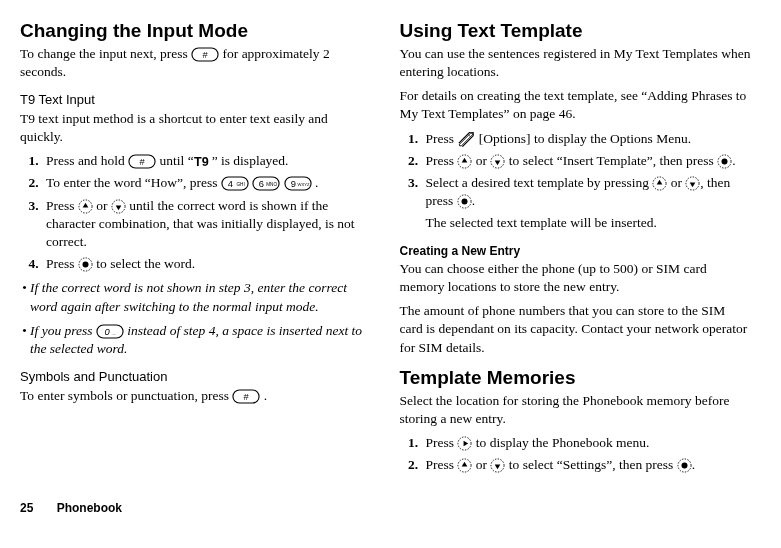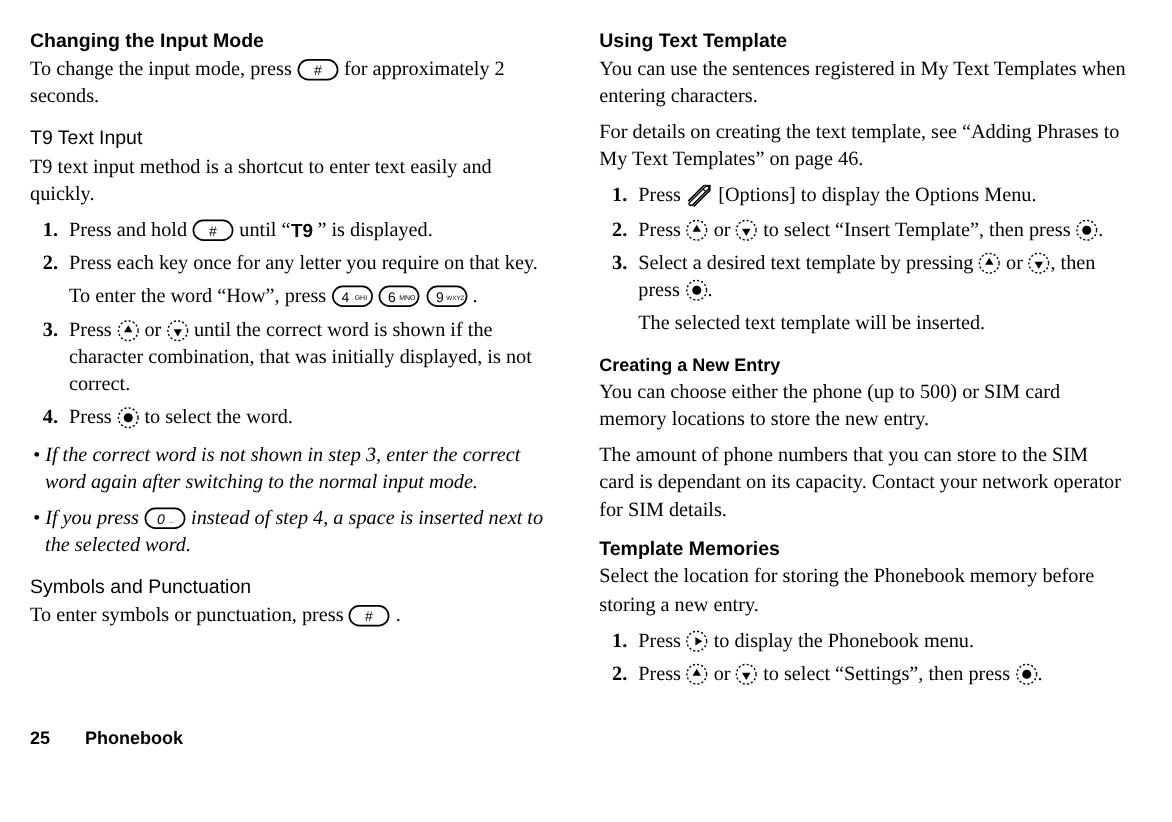--- a/index.html
+++ b/index.html
@@ -17,21 +17,21 @@
     display: flex;
     gap: 28px;
   }
   .col {
     flex: 1;
     min-width: 0;
   }
   .heading-bold {
     font-family: Arial, Helvetica, sans-serif;
     font-weight: bold;
-    font-size: 13px;
+    font-size: 19px;
     margin: 0 0 1px 0;
   }
   .heading-bold.big {
     font-size: 12px;
   }
   .sub-sans {
     font-family: Arial, Helvetica, sans-serif;
     font-size: 13px;
     margin: 10px 0 1px 0;
   }
@@ -138,42 +138,41 @@
       <line x1="13" y1="3" x2="15" y2="5" stroke="#000" stroke-width="0.8"></line>
     </symbol>
   </defs>
 </svg>
 
 <div class="columns">
 
   <div class="col">
     <p class="heading-bold">Changing the Input Mode</p>
     <p>
-      <span>To change the input mode, press </span>
+      <span>To change the input next, press </span>
       <svg class="keyicon" width="28" height="15">
           <use href="#i-hash"></use>
         </svg>
       <span> for approximately 2 seconds.</span>
     </p>
 
     <p class="sub-sans">T9 Text Input</p>
     <p>T9 text input method is a shortcut to enter text easily and quickly.</p>
 
     <ol>
       <li>
         <span>Press and hold </span>
         <svg class="keyicon" width="28" height="15">
             <use href="#i-hash"></use>
           </svg>
         <span> until “</span><svg class="keyicon" width="18" height="15">
             <use href="#i-t9"></use>
           </svg><span>” is displayed.</span>
       </li>
       <li>
-        <span>Press each key once for any letter you require on that key.</span>
         <div class="sub" style="margin-left:0; margin-top:4px;">
           <span>To enter the word “How”, press </span>
           <svg class="keyicon" width="28" height="15">
               <use href="#i-4"></use>
             </svg>
           <svg class="keyicon" width="28" height="15">
               <use href="#i-6"></use>
             </svg>
           <svg class="keyicon" width="28" height="15">
               <use href="#i-9"></use>
@@ -216,21 +215,21 @@
       <span>To enter symbols or punctuation, press </span>
       <svg class="keyicon" width="28" height="15">
           <use href="#i-hash"></use>
         </svg>
       <span>.</span>
     </p>
   </div>
 
   <div class="col">
     <p class="heading-bold">Using Text Template</p>
-    <p>You can use the sentences registered in My Text Templates when entering characters.</p>
+    <p>You can use the sentences registered in My Text Templates when entering locations.</p>
     <p>For details on creating the text template, see “Adding Phrases to My Text Templates” on page 46.</p>
 
     <ol>
       <li>
         <span>Press </span>
         <svg class="keyicon" width="18" height="15">
             <use href="#i-softkey"></use>
           </svg>
         <span> [Options] to display the Options Menu.</span>
       </li>

